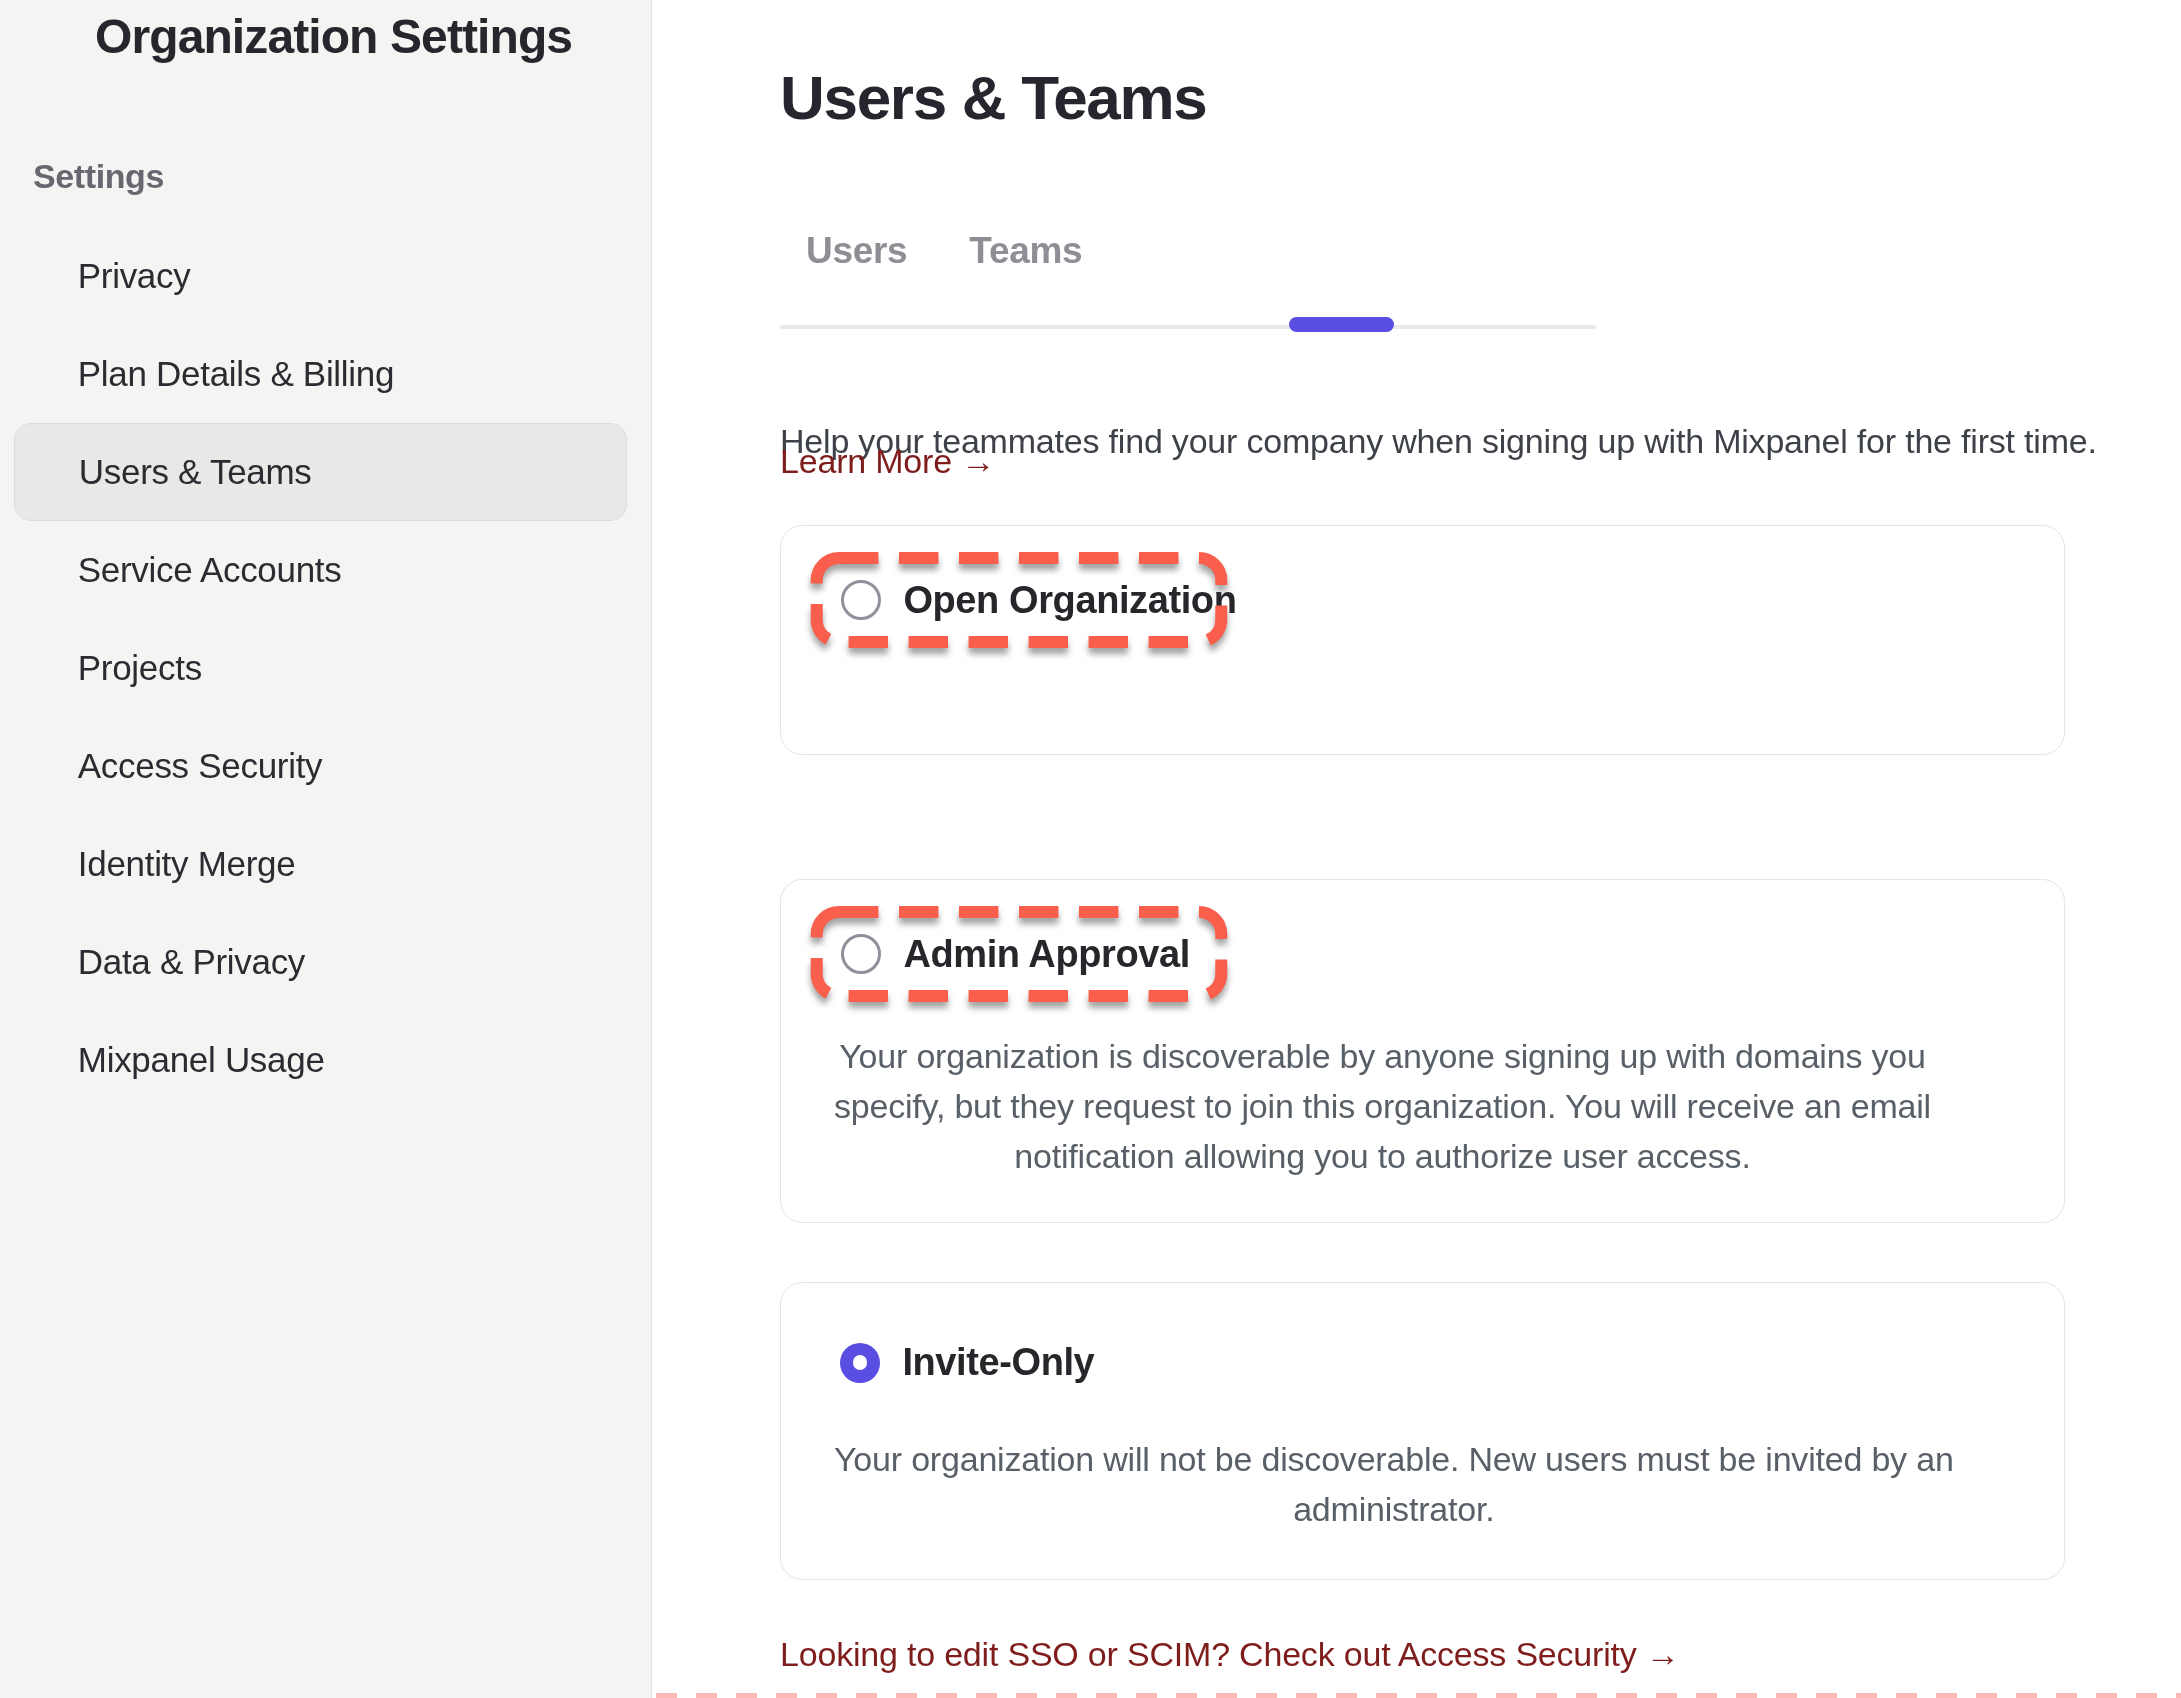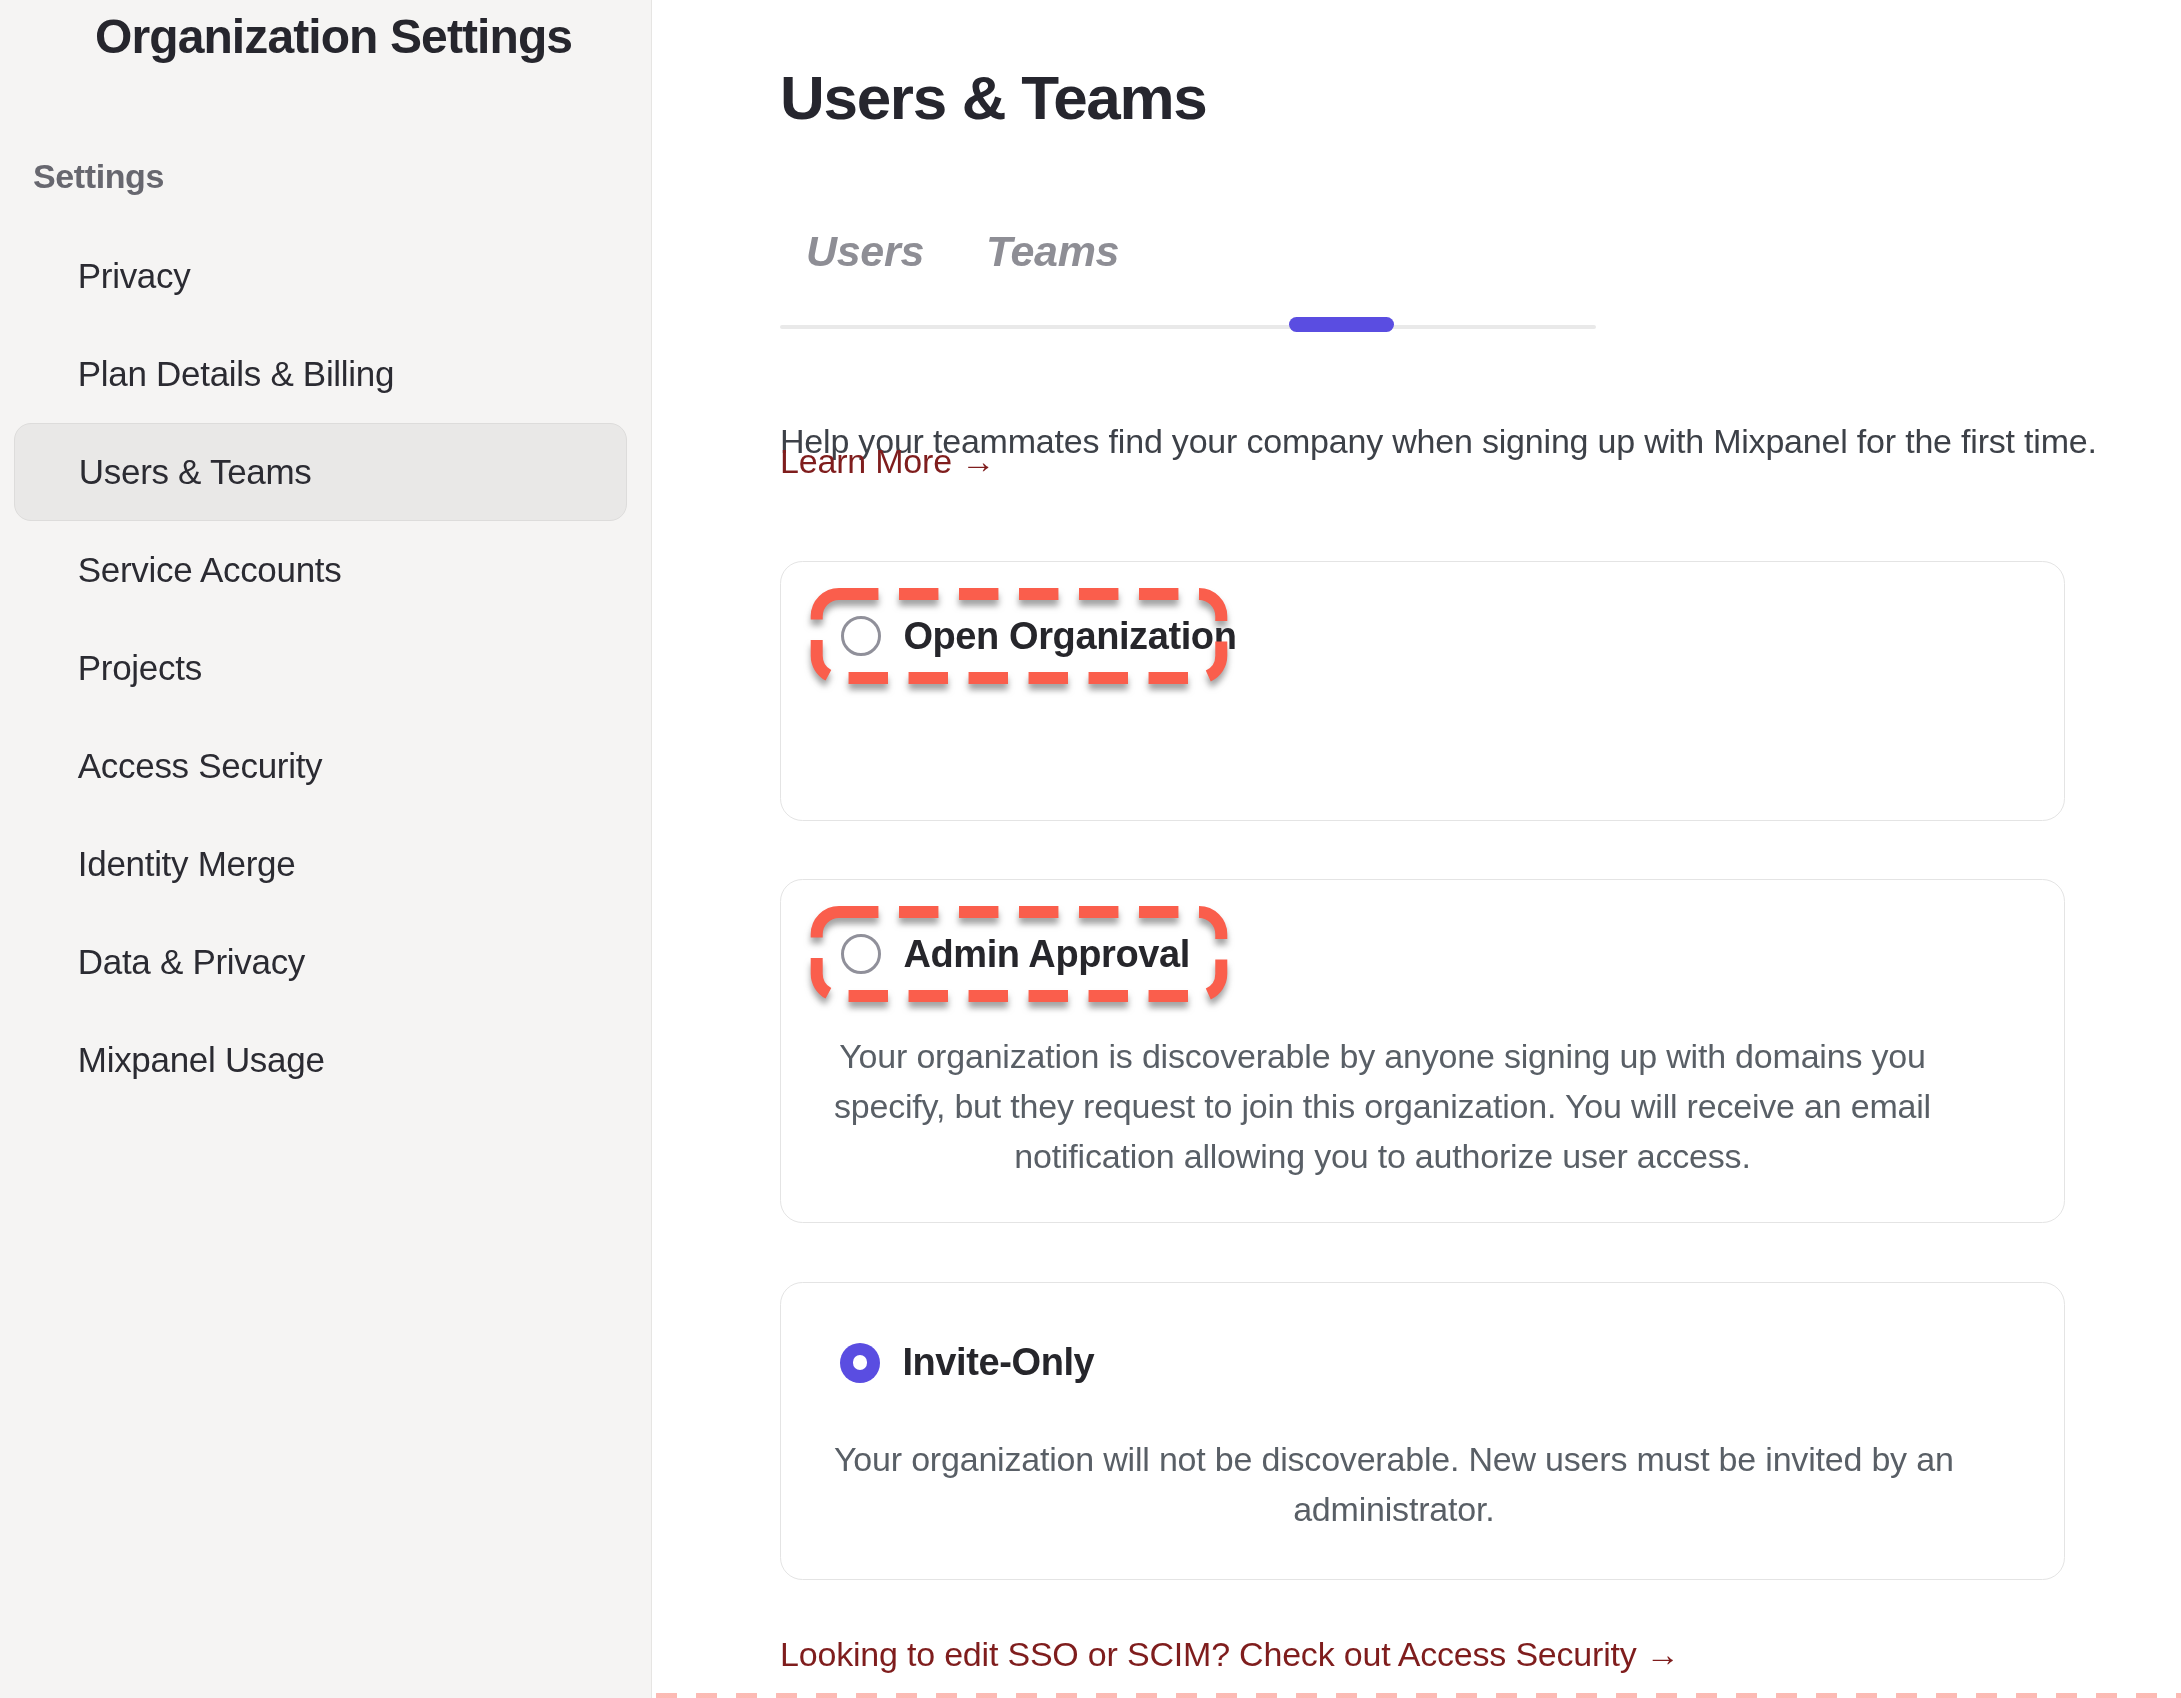--- a/index.html
+++ b/index.html
@@ -38,21 +38,21 @@
 
   
   .main { position:absolute; left:654px; top:0; right:0; height:1698px; background:#fff; }
   .page-title {
     position:absolute; left:126px; top:20.6px;
     font-size:62px; font-weight:bold; letter-spacing:-1.3px; color:#26262e;
     white-space:nowrap;
   }
   .tabs {
     position:absolute; left:152px; top:231px;
-    display:flex; gap:62px; font-size:43px; font-weight:bold; letter-spacing:-0.3px;font-style:italic;
+    display:flex; gap:62px; font-size:37px; font-weight:bold; letter-spacing:-0.3px;
   }
   .tab { color:#8e8e95; cursor:pointer; white-space:nowrap; line-height:40px; }
   .tab.active { color:#5a4de1; }
   .tab-divider {
     position:absolute; left:126px; top:325px; width:816px; height:4.3px;
     background:#e9e9e9; border-radius:2.6px;
   }
   .tab-indicator {
     position:absolute; left:635px; top:317px; width:105px; height:14.6px;
     background:#5a4de1; border-radius:7.7px;
@@ -67,21 +67,21 @@
     white-space:nowrap; letter-spacing:-0.2px;
   }
   .learn-more { position:absolute; left:126px; top:442px; }
   .footer-link { position:absolute; left:126px; top:1635px; }
 
   
   .card {
     position:absolute; left:126px; width:1285px;
     background:#ffffff; border:1.7px solid #e4e4e4; border-radius:22.4px;
   }
-  .card-open   { top:525px;  height:260px;margin-top:36px; }
+  .card-open   { top:525px;  height:230px; }
   .card-admin  { top:879px; height:344px; }
   .card-invite { top:1282px; height:298px; }
 
   .option-head { position:absolute; display:flex; align-items:center; cursor:pointer; }
   .option-head.annotated {
     left:29px; top:26px; width:418px; height:96px; padding-left:31px; gap:22.4px;
   }
   .option-head.plain { left:59px; top:53px; height:53px; gap:22.4px; }
 
   .dash-rect { position:absolute; left:0; top:0; pointer-events:none;

